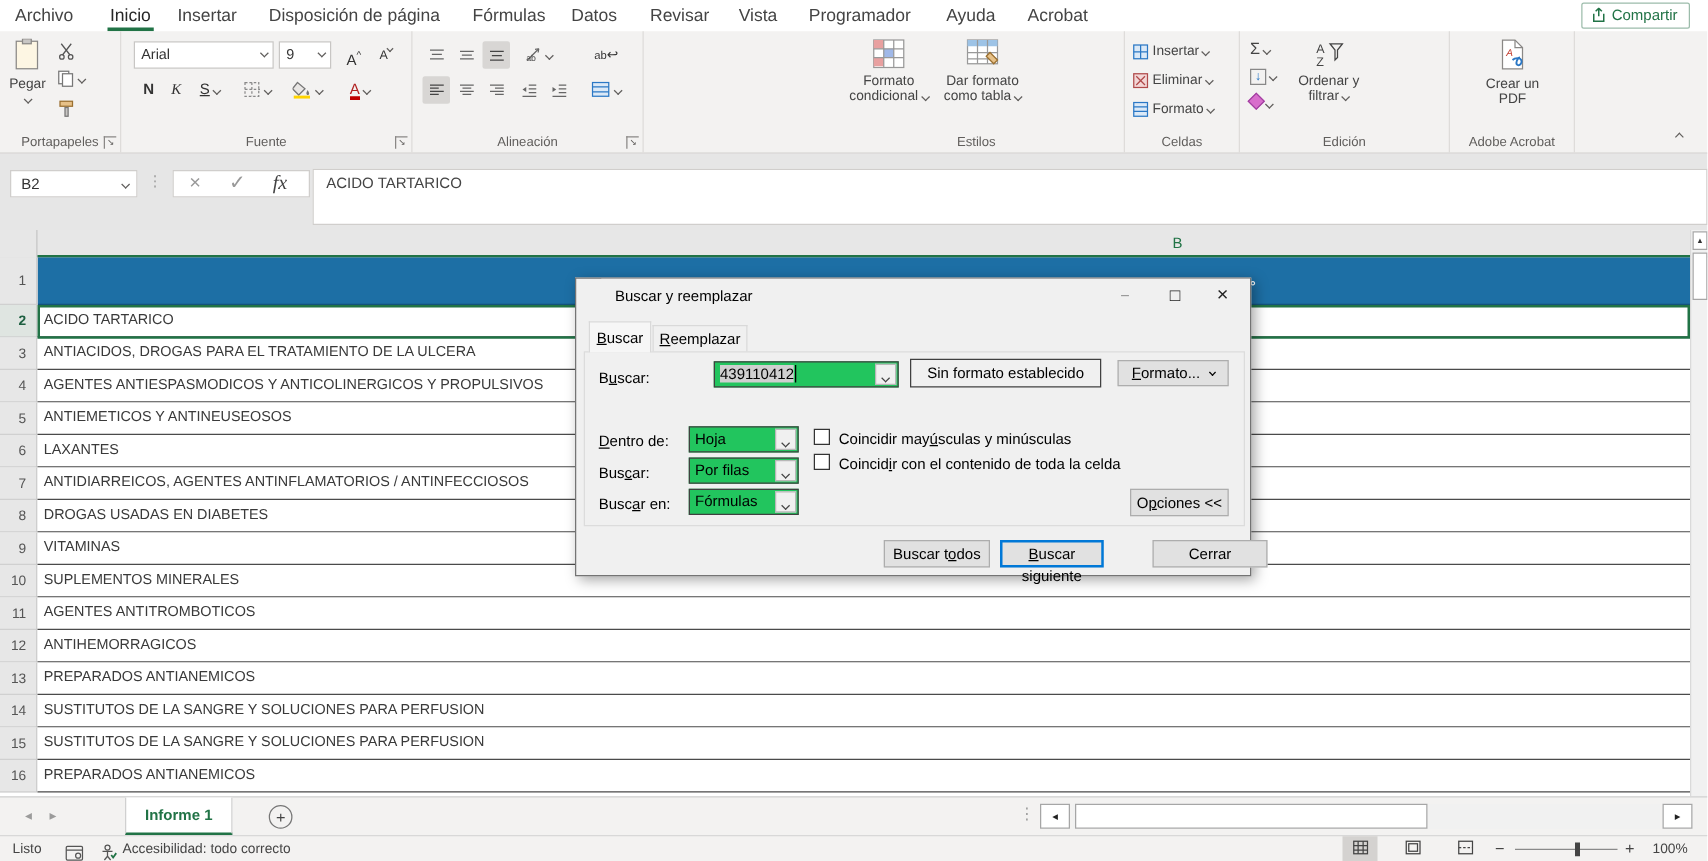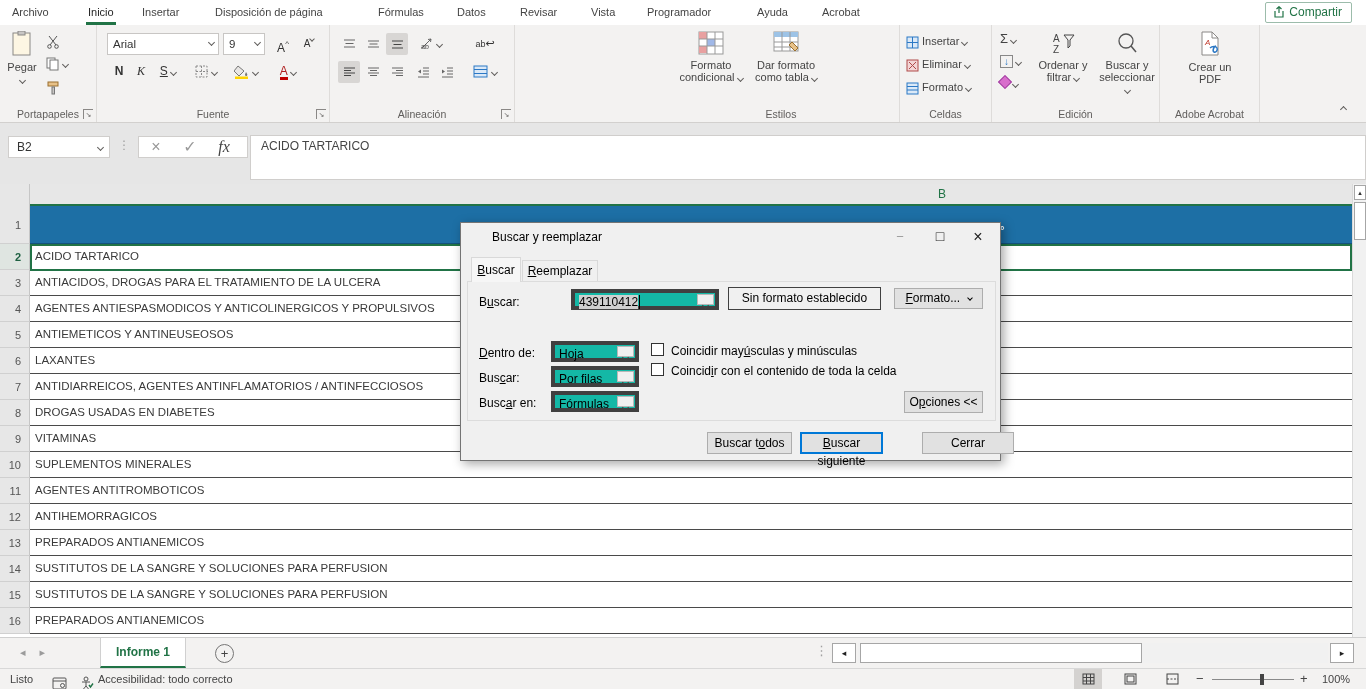--- a/index.html
+++ b/index.html
@@ -1,21 +1,21 @@
 <!DOCTYPE html>
 <html><head>
 <meta charset="utf-8">
 <style>
   * { box-sizing: border-box; margin: 0; padding: 0; }
   html,body { width:1366px; height:689px; overflow:hidden; }
   body { font-family:"Liberation Sans", sans-serif; position:relative; background:#fff; color:#333; }
 
   
   #tabrow { position:absolute; left:0; top:0; width:1366px; height:25px; background:#fff; }
-  .rtab { position:absolute; top:0; height:25px; line-height:24px; font-size:11px; color:#444; padding:0 2px; cursor:default; }
+  .rtab { position:absolute; top:0; height:25px; line-height:24px; font-size:14px; color:#444; padding:0 2px; cursor:default; }
   .rtab.active { color:#262626; border-bottom:3px solid #217346; font-weight:400; }
   #share-btn { position:absolute; right:14px; top:2px; height:21px; padding:0 9px 0 7px; background:#fff; border:1px solid #9cbcab; border-radius:2px; color:#217346; font-size:12px; line-height:19px; }
   #share-btn svg { vertical-align:-2px; margin-right:4px; }
 
   
   #ribbon { position:absolute; left:0; top:25px; width:1366px; height:98px; background:#f3f2f1; border-bottom:1px solid #d2d0ce; }
   .group { position:absolute; top:0; height:97px; border-right:1px solid #dedcda; }
   .glabel { position:absolute; bottom:2px; left:0; right:0; text-align:center; font-size:10.5px; color:#605e5c; }
   .launcher { position:absolute; bottom:3px; right:3px; width:10px; height:10px; border-left:1px solid #8a8886; border-top:1px solid #8a8886; font-size:7px; color:#605e5c; line-height:10px; text-align:center; }
   .bigbtn { position:absolute; top:3px; width:54px; height:74px; text-align:center; font-size:11px; color:#444; line-height:12px; border-radius:2px; }
@@ -60,21 +60,21 @@
 
   
   #dlg { position:absolute; left:460px; top:222px; width:541px; height:239px; background:#f0f0f0; border:1px solid #747474; box-shadow:3px 3px 10px rgba(0,0,0,.35); z-index:100; font-size:12px; }
   #dlg-title { position:absolute; left:0; top:0; right:0; height:28px; background:#f0f0f0;margin-left:20px; }
   #dlg-title .t { position:absolute; left:11px; top:7px; font-size:12px; color:#000; }
   .wbtn { position:absolute; top:0; width:40px; height:28px; text-align:center; line-height:27px; font-size:13px; color:#222; }
   .dtab { position:absolute; font-size:12px; color:#000; text-align:center; background:#f0f0f0; border:1px solid #d9d9d9; border-bottom:none; }
   .dtab.on { background:#f6f6f6; z-index:3; }
   #dframe { position:absolute; left:6px; top:58px; width:529px; height:140px; border:1px solid #dcdcdc; background:#f0f0f0; }
   .dlabel { position:absolute; color:#000; }
-  .wcombo { position:absolute; height:21px; background:#14b8a6; border:4px solid #404040; font-size:12px; line-height:19px; padding-left:4px; color:#000; }
+  .wcombo { position:absolute; height:21px; background:#22c55e; border:1px solid #404040; font-size:12px; line-height:19px; padding-left:4px; color:#000; }
   .wcombo .arr { position:absolute; right:1px; top:1px; bottom:1px; width:17px; background:#f0f0f0; border:1px solid #b8b8b8; text-align:center; }
   .wcombo .arr .cv { margin-top:6px; border-color:#444; }
   .selecttext { background:#cfcfcf; }
   .caretline { border-left:1px solid #000; margin-left:1px; }
   .dbtn { position:absolute; height:22px; background:#e1e1e1; border:1px solid #adadad; text-align:center; line-height:20px; color:#000; }
   .dbtn.def { border:2px solid #0078d7; line-height:18px; }
   #nofmt { position:absolute; left:267px; top:64px; width:153px; height:23px; background:#f0f0f0; border:1px solid #404040; text-align:center; line-height:21px; color:#000; }
   .chk { position:absolute; width:13px; height:13px; background:#fff; border:1px solid #333; }
   u { text-decoration:underline; }
 
@@ -254,27 +254,20 @@
     <div class="minirow" style="left:8px;top:26px"><span style="display:inline-block;width:13px;height:13px;border:1px solid #888;text-align:center;line-height:12px;font-size:10px;color:#2b78c5">↓</span> <span class="cv"></span></div>
     <div class="minirow" style="left:8px;top:48px"><span style="display:inline-block;width:10px;height:10px;background:#d86ecc;border:1px solid #a040a0;transform:rotate(45deg)"></span> <span class="cv"></span></div>
     <div class="bigbtn" style="left:40px;width:62px">
       <svg class="bicon" width="24" height="24" viewBox="0 0 24 24">
           <text x="2" y="11" font-size="10" fill="#444">A</text>
           <text x="2" y="22" font-size="10" fill="#444">Z</text>
           <path d="M13 4h10l-4 5v6l-2 2v-8z" fill="none" stroke="#444"></path>
         </svg>
       <span>Ordenar y filtrar</span> <span class="cv"></span>
     </div>
-    <div class="bigbtn" style="left:104px;width:62px">
-      <svg class="bicon" width="24" height="24" viewBox="0 0 24 24">
-          <circle cx="11" cy="10" r="7" fill="none" stroke="#555" stroke-width="1.3"></circle>
-          <path d="M16 15l5 6" stroke="#555" stroke-width="1.5"></path>
-        </svg>
-      <span>Buscar y seleccionar</span> <span class="cv"></span>
-    </div>
     <div class="glabel">Edición</div>
   </div>
 
   <div class="group" style="left:1160px;width:100px">
     <div class="bigbtn" style="left:23px;width:54px">
       <svg class="bicon" width="24" height="26" viewBox="0 0 24 26">
           <path d="M4 1h10l6 6v17H4z" fill="#fff" stroke="#8a8886"></path>
           <path d="M14 1v6h6" fill="none" stroke="#8a8886"></path>
           <text x="7" y="14" font-size="8" fill="#c0392b" font-style="italic">A</text>
           <path d="M12 17c2-2 6-2 7 0s-1 5-3 4 0-6 2-6" fill="none" stroke="#2b78c5" stroke-width="1.5"></path>

